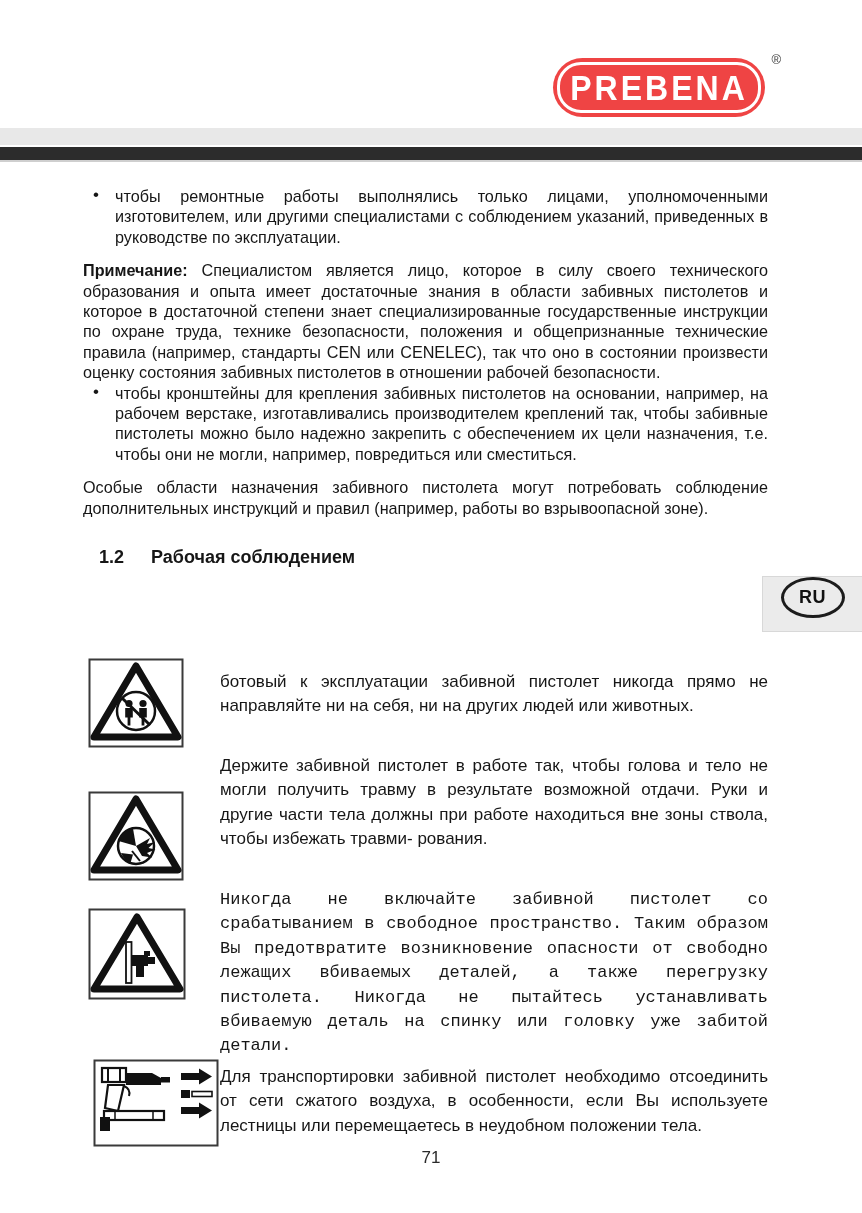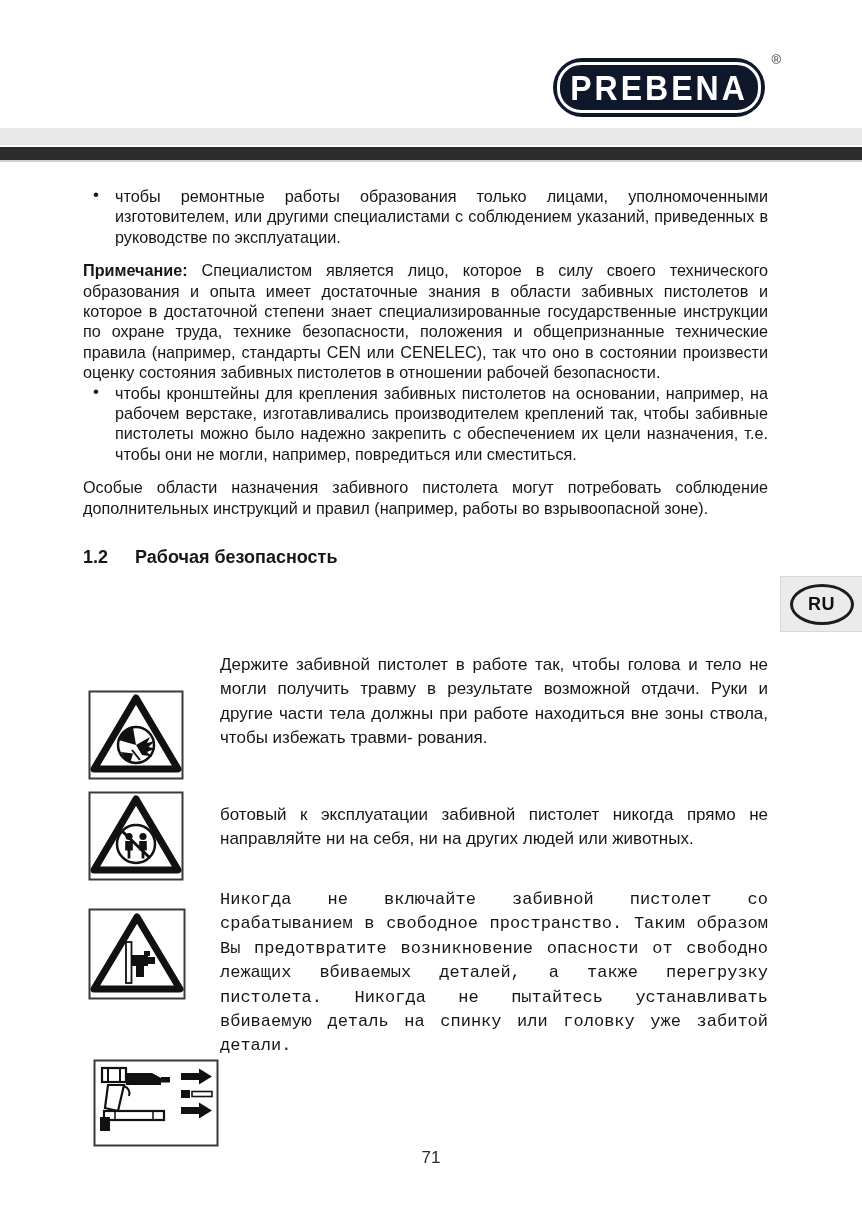--- a/index.html
+++ b/index.html
@@ -10,21 +10,21 @@
     background:#ffffff;
     font-family:"Liberation Sans", sans-serif;
     color:#161616;
     overflow:hidden;
   }
 
   
   .logo-wrap { position:absolute; top:58px; left:553px; width:212px; height:59px; }
   .logo-stadium {
     position:absolute; inset:0;
-    background:#0f172a; border-radius:30px;
+    background:#ef4444; border-radius:30px;
   }
   .logo-inner {
     position:absolute; inset:4px;
     border:3px solid #ffffff; border-radius:24px;
     display:flex; align-items:center; justify-content:center;
   }
   .logo-text {
     color:#ffffff; font-weight:bold; font-size:32px; letter-spacing:3px;
     transform:scaleY(1.12); line-height:1;
   }
@@ -35,27 +35,27 @@
 
   
   .intro { position:absolute; top:186px; left:83px; width:685px; font-size:16.2px; line-height:20.4px; text-align:justify; }
   .bullet-item { position:relative; padding-left:32px; margin-bottom:13px; }
   .bullet-dot { position:absolute; left:10px; top:-1px; font-size:17px; }
   .note-para { }
   .note-label { font-weight:bold; }
   .plain-para { margin-bottom:28px; }
 
   .section-heading { margin-top:16px; font-size:18px; font-weight:bold; line-height:22px; display:flex; }
-  .section-number { width:52px; flex:0 0 52px; }
+  .section-number { width:52px; flex:0 0 52px;margin-left:16px; }
 
   
   .ru-tab {
-    position:absolute; top:576px; right:0; width:82px; height:56px;
+    position:absolute; top:576px; right:0; width:100px; height:56px;
     background:#ebebeb; border:1px solid #d8d8d8; border-right:none;
-    display:flex; align-items:center; justify-content:center; box-sizing:border-box;
+    display:flex; justify-content:center; box-sizing:border-box;
   }
   .ru-oval {
     width:58px; height:35px; border:3px solid #1c1c1c; border-radius:50%;
     display:flex; align-items:center; justify-content:center;
     font-weight:bold; font-size:18px; color:#111; letter-spacing:0.5px;
   }
 
   
   .safety { position:absolute; top:652px; left:83px; width:685px; }
   .safety-row { position:relative; }
@@ -96,75 +96,75 @@
     <span class="logo-reg">®</span>
   </div>
 
   <div class="band-light"></div>
   <div class="band-dark"></div>
 
   <div class="intro">
 
     <div class="bullet-item">
       <span class="bullet-dot">•</span>
-      <span>чтобы ремонтные работы образования только лицами, уполномоченными изготовителем, или другими специалистами с соблюдением указаний, приведенных в руководстве по эксплуатации.</span>
+      <span>чтобы ремонтные работы выполнялись только лицами, уполномоченными изготовителем, или другими специалистами с соблюдением указаний, приведенных в руководстве по эксплуатации.</span>
     </div>
 
     <div class="note-para">
       <span class="note-label">Примечание:</span><span> Специалистом является лицо, которое в силу своего технического образования и опыта имеет достаточные знания в области забивных пистолетов и которое в достаточной степени знает специализированные государственные инструкции по охране труда, технике безопасности, положения и общепризнанные технические правила (например, стандарты CEN или CENELEC), так что оно в состоянии произвести оценку состояния забивных пистолетов в отношении рабочей безопасности.</span>
     </div>
 
     <div class="bullet-item">
       <span class="bullet-dot">•</span>
       <span>чтобы кронштейны для крепления забивных пистолетов на основании, например, на рабочем верстаке, изготавливались производителем креплений так, чтобы забивные пистолеты можно было надежно закрепить с обеспечением их цели назначения, т.е. чтобы они не могли, например, повредиться или сместиться.</span>
     </div>
 
     <div class="plain-para">Особые области назначения забивного пистолета могут потребовать соблюдение дополнительных инструкций и правил (например, работы во взрывоопасной зоне).</div>
 
     <div class="section-heading">
       <span class="section-number">1.2</span>
-      <span>Рабочая безопасность</span>
+      <span>Рабочая соблюдением</span>
     </div>
   </div>
 
   <div class="ru-tab">
     <div class="ru-oval">RU</div>
   </div>
 
   <div class="safety">
-
-    <div class="safety-row row-2">
-      <span class="icon-col icon-box">
-        <svg width="96" height="90" viewBox="0 0 96 90" xmlns="http://www.w3.org/2000/svg">
-          <rect x="1.5" y="1.5" width="93" height="87" fill="#ffffff" stroke="#3a3a3a" stroke-width="2"></rect>
-          <path d="M48 8 L90 79 L6 79 Z" fill="#ffffff" stroke="#111111" stroke-width="7" stroke-linejoin="round"></path>
-          <circle cx="48" cy="55" r="18" fill="#ffffff" stroke="#111111" stroke-width="2.5"></circle>
-          <path d="M48 55 L30.5 50 A18 18 0 0 1 45 37.5 Z" fill="#111111"></path>
-          <path d="M48 55 l14 -8 -3 6 8 -2 -6.5 6 7 1.5 -8.5 3.5 5 4.5 -10 -1.5 z" fill="#111111"></path>
-          <path d="M33 62 a18 18 0 0 0 9.5 10 l2.5 -8.5 z" fill="#111111"></path>
-          <line x1="44" y1="60" x2="52" y2="70" stroke="#111111" stroke-width="2"></line>
-        </svg>
-      </span>
-      <div class="safety-text">Держите забивной пистолет в работе так, чтобы голова и тело не могли получить травму в результате возможной отдачи. Руки и другие части тела должны при работе находиться вне зоны ствола, чтобы избежать травми- рования.</div>
-    </div>
 
     <div class="safety-row row-1">
       <span class="icon-col icon-box">
         <svg width="96" height="90" viewBox="0 0 96 90" xmlns="http://www.w3.org/2000/svg">
           <rect x="1.5" y="1.5" width="93" height="87" fill="#ffffff" stroke="#3a3a3a" stroke-width="2"></rect>
           <path d="M48 8 L90 79 L6 79 Z" fill="#ffffff" stroke="#111111" stroke-width="7" stroke-linejoin="round"></path>
           <circle cx="48" cy="53" r="19" fill="#ffffff" stroke="#111111" stroke-width="2.5"></circle>
           <circle cx="41" cy="45.5" r="3.6" fill="#111111"></circle>
           <path d="M37.2 50 h7.6 v9.5 h-2.4 v8 h-2.8 v-8 h-2.4 z" fill="#111111"></path>
           <circle cx="55" cy="45.5" r="3.6" fill="#111111"></circle>
           <path d="M51.2 50 h7.6 v9.5 h-2.4 v8 h-2.8 v-8 h-2.4 z" fill="#111111"></path>
           <line x1="34" y1="40" x2="62" y2="67" stroke="#111111" stroke-width="3"></line>
         </svg>
       </span>
       <div class="safety-text">ботовый к эксплуатации забивной пистолет никогда прямо не направляйте ни на себя, ни на других людей или животных.</div>
+    </div>
+
+    <div class="safety-row row-2">
+      <span class="icon-col icon-box">
+        <svg width="96" height="90" viewBox="0 0 96 90" xmlns="http://www.w3.org/2000/svg">
+          <rect x="1.5" y="1.5" width="93" height="87" fill="#ffffff" stroke="#3a3a3a" stroke-width="2"></rect>
+          <path d="M48 8 L90 79 L6 79 Z" fill="#ffffff" stroke="#111111" stroke-width="7" stroke-linejoin="round"></path>
+          <circle cx="48" cy="55" r="18" fill="#ffffff" stroke="#111111" stroke-width="2.5"></circle>
+          <path d="M48 55 L30.5 50 A18 18 0 0 1 45 37.5 Z" fill="#111111"></path>
+          <path d="M48 55 l14 -8 -3 6 8 -2 -6.5 6 7 1.5 -8.5 3.5 5 4.5 -10 -1.5 z" fill="#111111"></path>
+          <path d="M33 62 a18 18 0 0 0 9.5 10 l2.5 -8.5 z" fill="#111111"></path>
+          <line x1="44" y1="60" x2="52" y2="70" stroke="#111111" stroke-width="2"></line>
+        </svg>
+      </span>
+      <div class="safety-text">Держите забивной пистолет в работе так, чтобы голова и тело не могли получить травму в результате возможной отдачи. Руки и другие части тела должны при работе находиться вне зоны ствола, чтобы избежать травми- рования.</div>
     </div>
 
     <div class="safety-row row-3">
       <span class="icon-col icon-box">
         <svg width="98" height="92" viewBox="0 0 98 92" xmlns="http://www.w3.org/2000/svg">
           <rect x="1.5" y="1.5" width="95" height="89" fill="#ffffff" stroke="#3a3a3a" stroke-width="2"></rect>
           <path d="M49 9 L92 81 L6 81 Z" fill="#ffffff" stroke="#111111" stroke-width="7" stroke-linejoin="round"></path>
           <rect x="38" y="34" width="5.5" height="41" fill="#ffffff" stroke="#111111" stroke-width="1.8"></rect>
           <rect x="44" y="47" width="16" height="11" fill="#111111"></rect>
           <rect x="60" y="49" width="7" height="7" fill="#111111"></rect>
@@ -189,19 +189,20 @@
           <rect x="11" y="52" width="60" height="9" fill="#ffffff" stroke="#111111" stroke-width="2.2"></rect>
           <line x1="22" y1="52" x2="22" y2="61" stroke="#111111" stroke-width="1.5"></line>
           <line x1="60" y1="52" x2="60" y2="61" stroke="#111111" stroke-width="1.5"></line>
           <rect x="7" y="58" width="10" height="14" fill="#111111"></rect>
           <path d="M88 14 h18 v-4.5 l13 8 -13 8 v-4.5 h-18 z" fill="#111111"></path>
           <rect x="88" y="31" width="9" height="8" fill="#111111"></rect>
           <rect x="99" y="32.5" width="20" height="5" fill="#ffffff" stroke="#111111" stroke-width="1.6"></rect>
           <path d="M88 48 h18 v-4.5 l13 8 -13 8 v-4.5 h-18 z" fill="#111111"></path>
         </svg>
       </span>
+      <div class="safety-text">Для транспортировки забивной пистолет необходимо отсоединить от сети сжатого воздуха, в особенности, если Вы используете лестницы или перемещаетесь в неудобном положении тела.</div>
     </div>
 
   </div>
 
   <div class="page-number">71</div>
 
 </div>
 
 </body></html>

